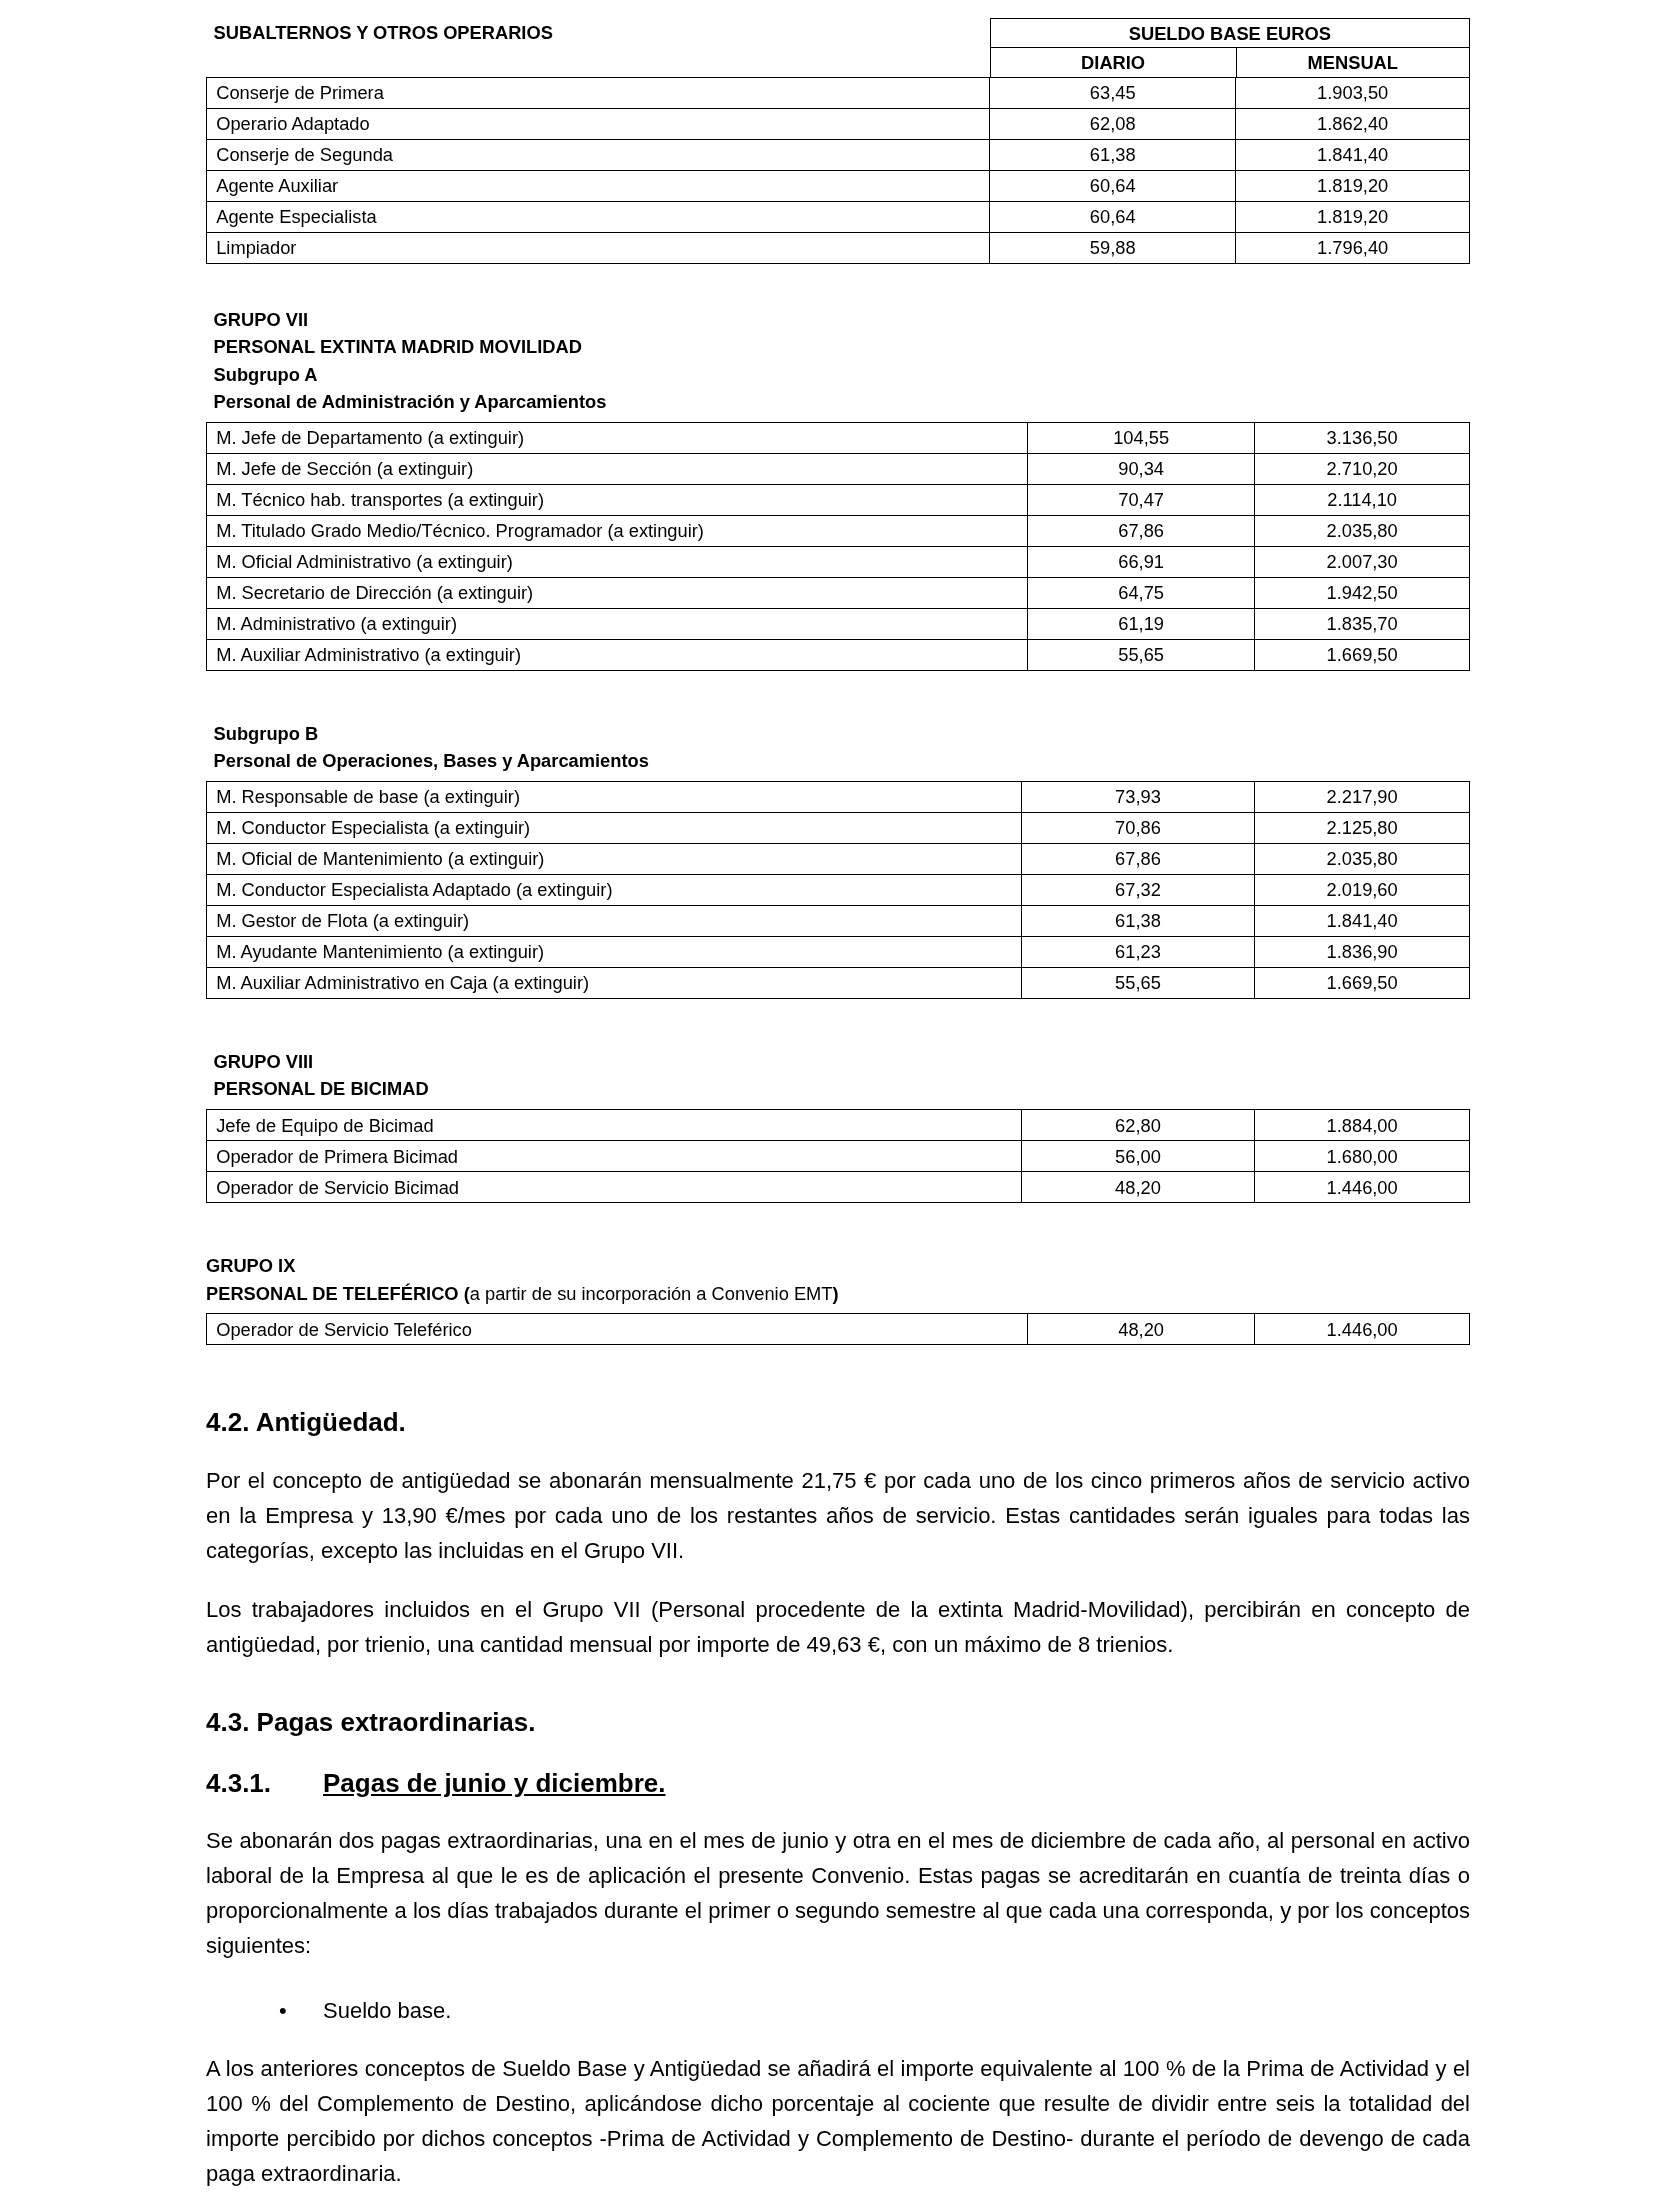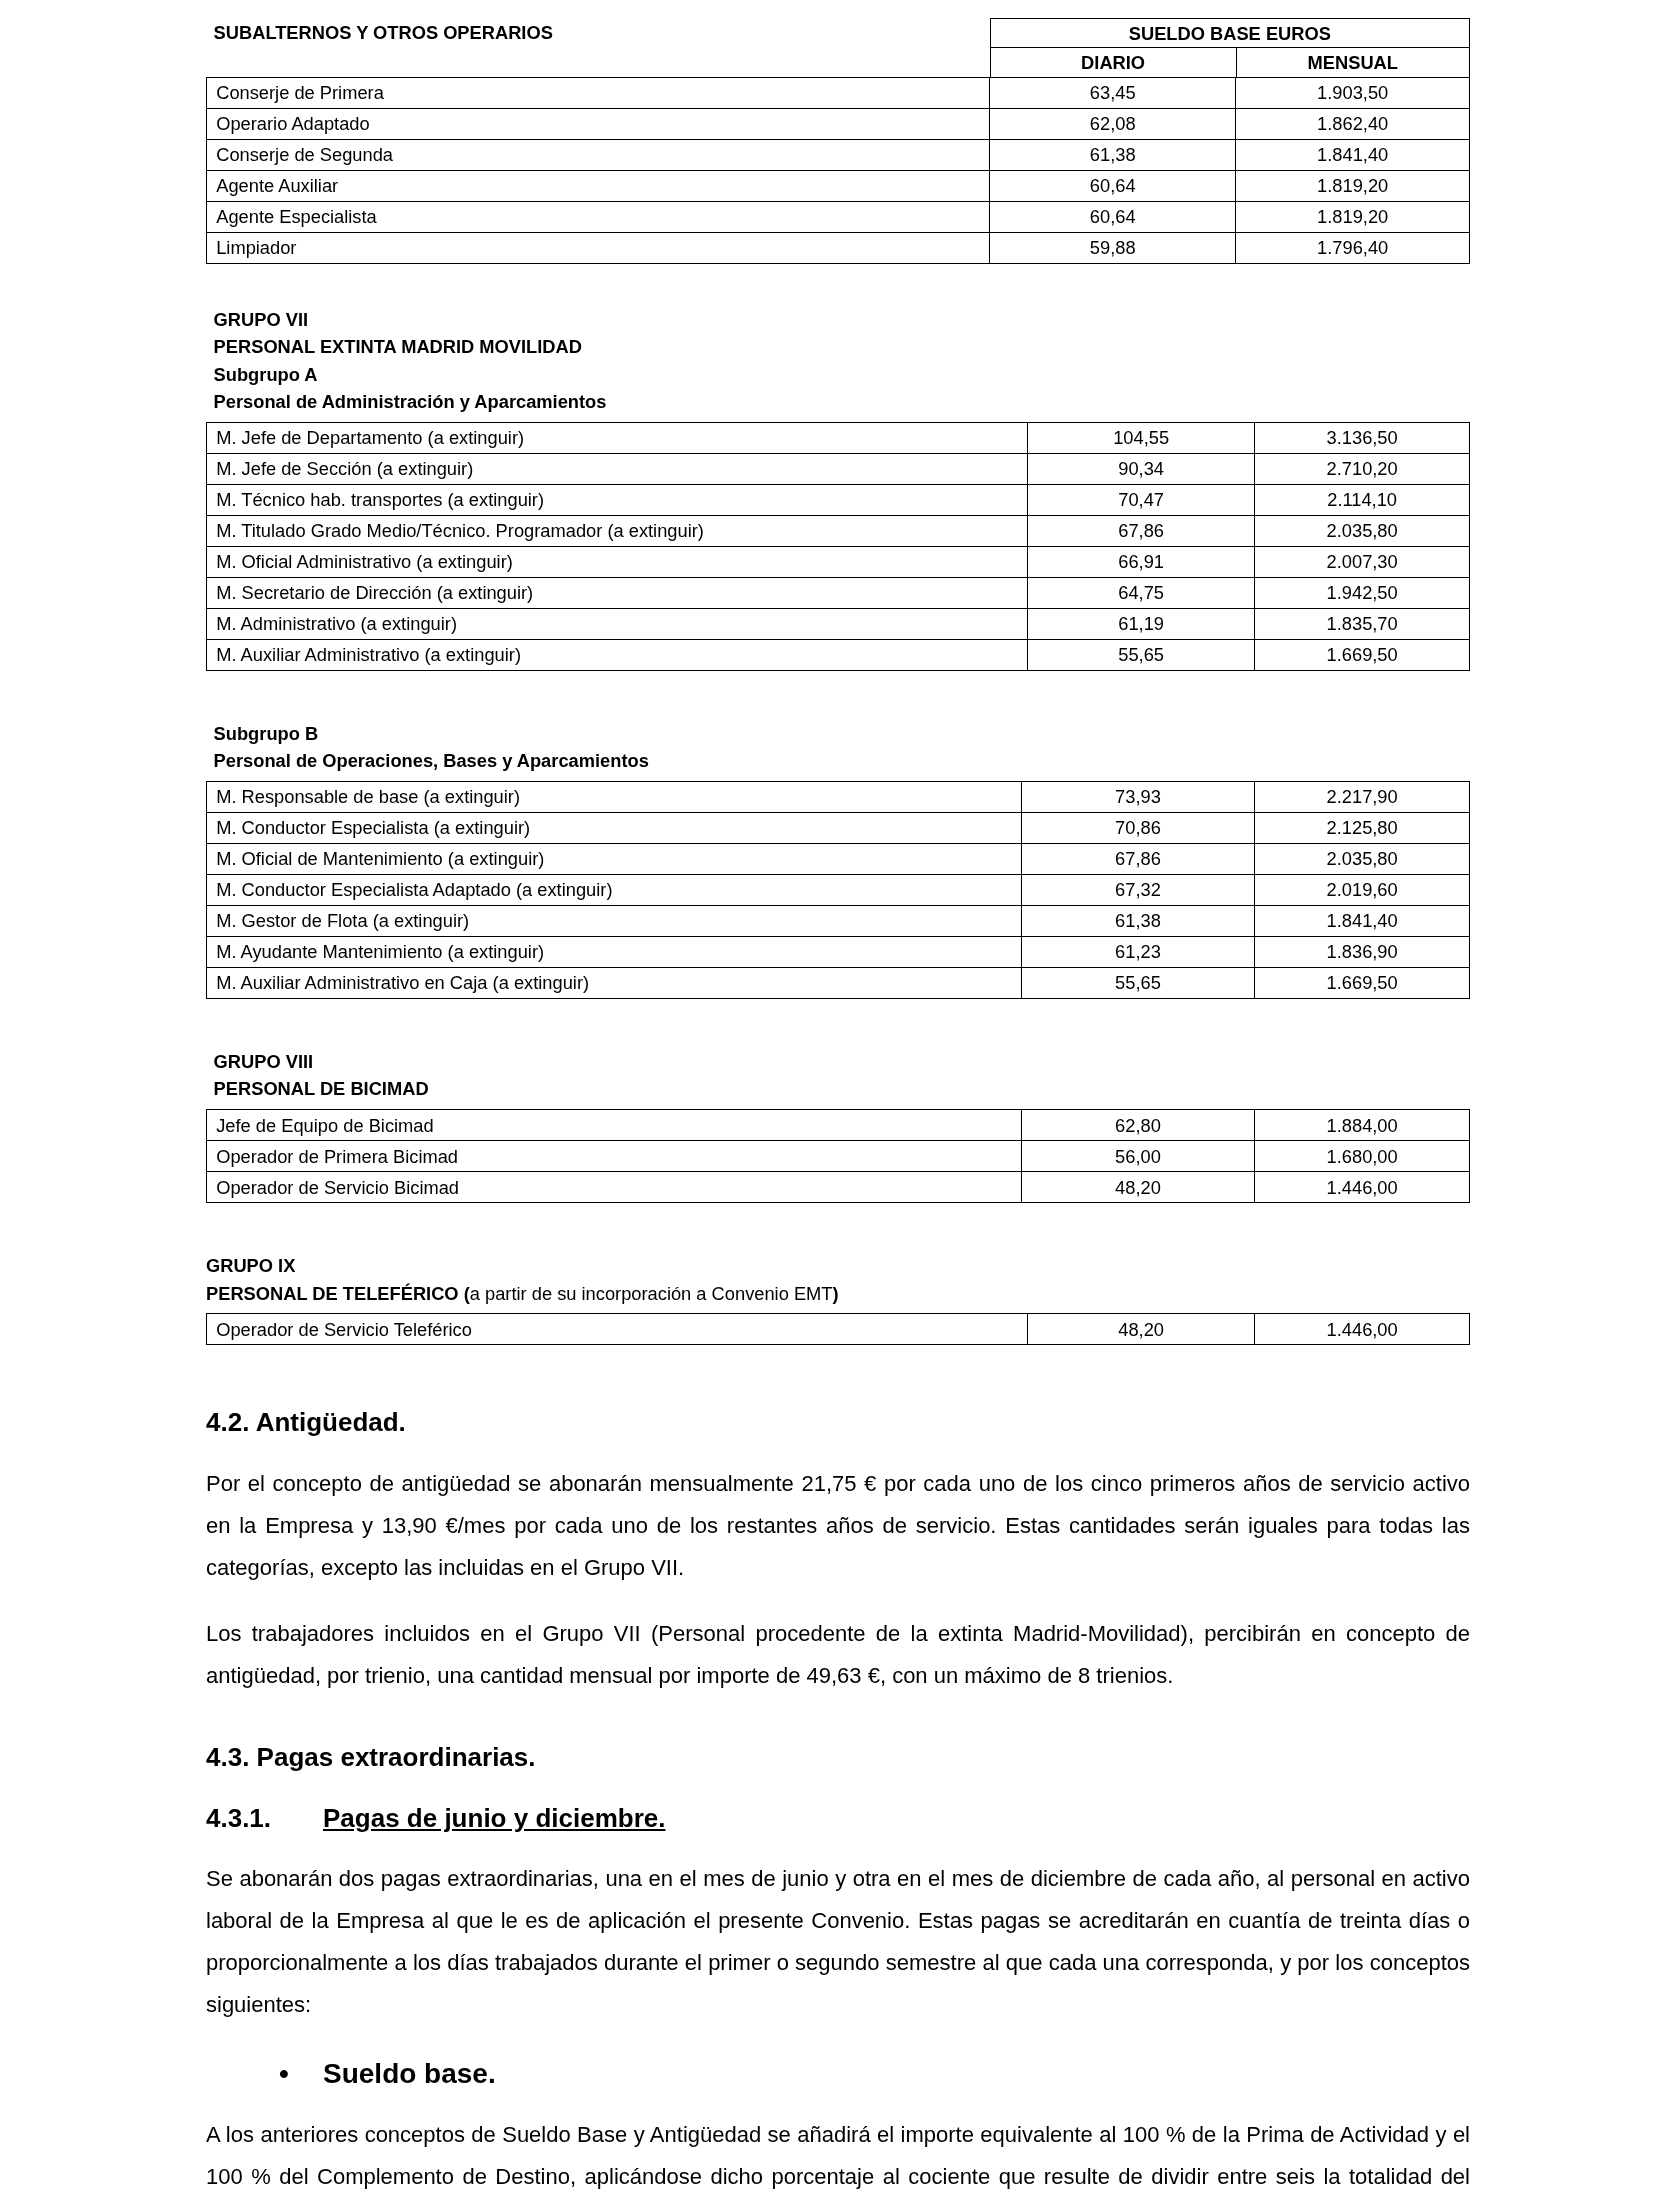--- a/index.html
+++ b/index.html
@@ -60,32 +60,31 @@
   .sub-heading {
     font-weight: bold;
     font-size: 26px;
     line-height: 32px;
     margin-top: 29px;
     text-decoration: underline;
   }
   .sub-heading .num { display: inline-block; width: 117px; }
   p.body-text {
     font-size: 22px;
-    line-height: 42px;
+    line-height: 35px;
     text-align: justify;
     margin-top: 24.4px;
   }
   ul.bullets { list-style: none; margin-top: 32px; }
   ul.bullets li {
-    font-size: 28px;
+    font-size: 22px;
     line-height: 31px;
     padding-left: 117px;
     position: relative;
     margin-bottom: 37px;
-    font-weight: bold;
   }
   ul.bullets li:last-child { margin-bottom: 0; }
   ul.bullets li::before {
     content: "\2022";
     position: absolute;
     left: 73px;
     top: 0;
   }
   .mt-para-final { margin-top: 37px; }
 </style>

